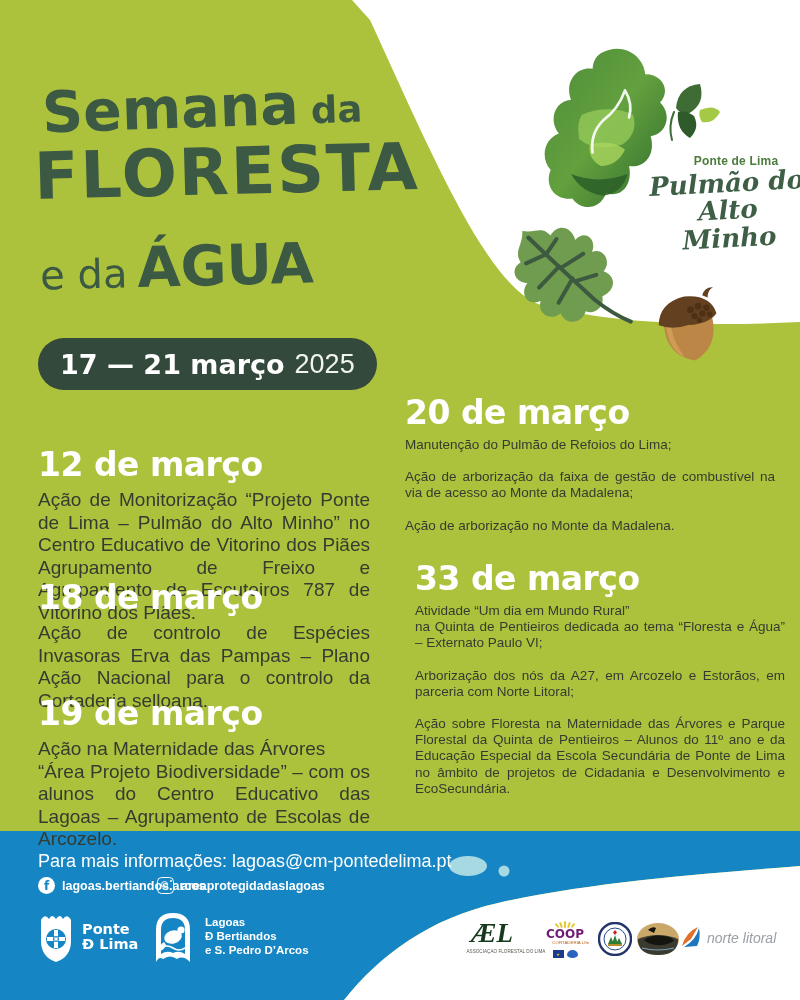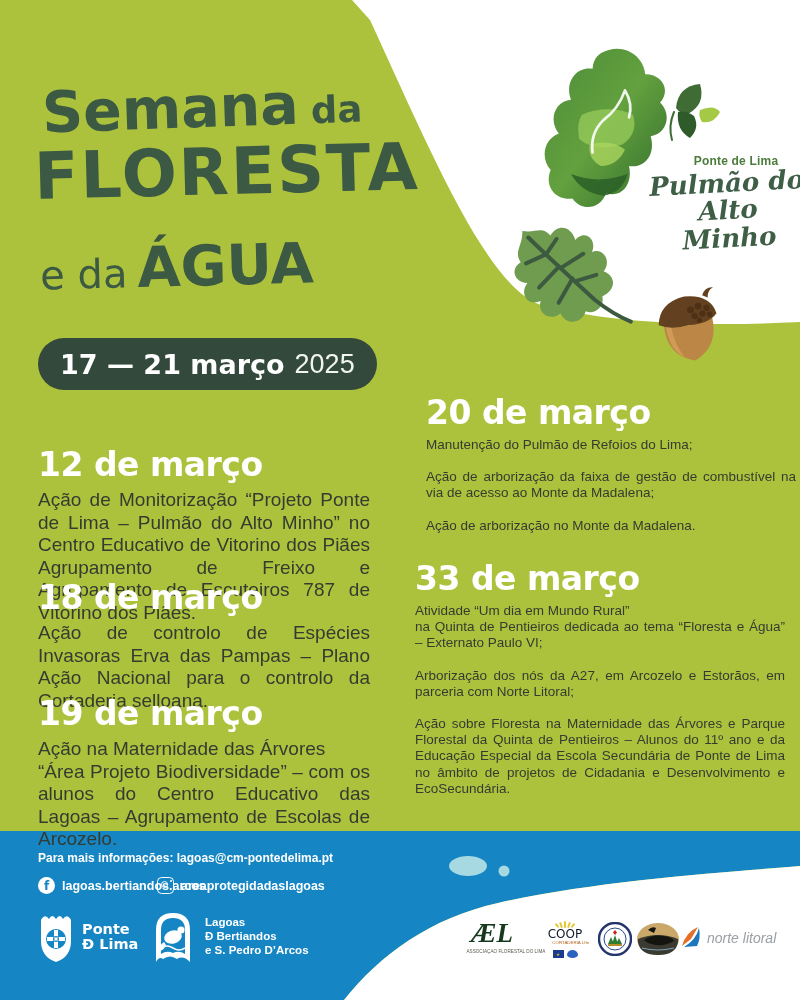--- a/index.html
+++ b/index.html
@@ -36,21 +36,21 @@
   
   .sec{position:absolute;}
   .sec h2{margin:0 0 8px 0;color:#ffffff;font-size:33px;line-height:1;font-weight:800;
           font-family:"DejaVu Sans",sans-serif;letter-spacing:-.5px;}
   .sec p{margin:0 0 18px 0;color:#343c31;font-size:19px;line-height:1.19;text-align:justify;}
   .sec.r p{font-size:13.5px;line-height:1.2;margin-bottom:16px;}
   .sec p.tight{margin-bottom:0;text-align:left;}
   .sec p.last{margin-bottom:0;}
 
   
-  .f-info{position:absolute;left:38px;top:851px;color:#fff;font-size:12px;font-weight:700;}
+  .f-info{position:absolute;left:38px;top:851px;color:#fff;font-size:18px;font-weight:400;}
   .f-social{position:absolute;top:877px;display:flex;align-items:center;gap:7px;color:#fff;}
   .f-social .label{font-size:12.5px;font-weight:bold;}
   .fb-icon{width:17px;height:17px;border-radius:50%;background:#fff;display:flex;align-items:center;
            justify-content:center;}
   .fb-icon::after{content:"f";color:#1585c4;font-weight:bold;font-size:12px;font-family:"DejaVu Sans",sans-serif;}
   .ig-icon{width:15px;height:15px;border:1.8px solid #fff;border-radius:4.5px;position:relative;}
   .ig-icon::after{content:"";position:absolute;left:3.2px;top:3.2px;width:5px;height:5px;border:1.6px solid #fff;border-radius:50%;}
   .ig-icon::before{content:"";position:absolute;right:1.5px;top:1.5px;width:2px;height:2px;background:#fff;border-radius:50%;}
 
   .muni-logo{position:absolute;left:37px;top:911px;display:flex;gap:7px;align-items:center;justify-content:center;}
@@ -63,21 +63,21 @@
   .afl-mark{font-family:"Liberation Serif",serif;font-style:italic;font-weight:bold;font-size:27px;
             color:#16391d;line-height:1;}
   .afl-cap{font-size:8px;color:#5a5a52;white-space:nowrap;transform:scale(.58);transform-origin:center top;margin-top:2px;}
   .coop{position:absolute;left:102px;top:0px;width:46px;text-align:center;}
   .coop-rays{height:10px;display:flex;justify-content:center;gap:2px;align-items:flex-end;}
   .coop-rays i{display:block;width:2px;height:7px;background:#e6c832;border-radius:1px;}
   .coop-rays i:nth-child(1){transform:rotate(-40deg);height:5px;}
   .coop-rays i:nth-child(2){transform:rotate(-20deg);height:6px;}
   .coop-rays i:nth-child(4){transform:rotate(20deg);height:6px;}
   .coop-rays i:nth-child(5){transform:rotate(40deg);height:5px;}
-  .coop-name{color:#0f172a;font-weight:400;font-size:12px;line-height:1;font-family:"DejaVu Sans",sans-serif;}
+  .coop-name{color:#701a75;font-weight:700;font-size:12px;line-height:1;font-family:"DejaVu Sans",sans-serif;}
   .coop-sub{font-size:8px;color:#b5651d;white-space:nowrap;transform:scale(.55);transform-origin:center top;}
   .coop-flags{display:flex;gap:3px;justify-content:center;margin-top:1px;}
   .eu-flag{width:11px;height:8px;background:#1a3b8f;display:flex;align-items:center;justify-content:center;}
   .eu-flag::after{content:"★";color:#ffd617;font-size:4px;}
   .life-flag{width:11px;height:8px;background:#2b63c0;border-radius:50% 50% 50% 50%/60% 60% 40% 40%;}
   .crest{position:absolute;left:158px;top:4px;}
   .ovallogo{position:absolute;left:196px;top:4px;}
   .norte{position:absolute;left:240px;top:8px;display:flex;align-items:center;gap:5px;}
   .norte-text{font-style:italic;color:#9aa0a6;font-size:14px;font-weight:500;}
 </style>
@@ -175,21 +175,21 @@
   <div class="sec" style="left:38px;top:581px;width:332px;">
     <h2>18 de março</h2>
     <p class="last">Ação de controlo de Espécies Invasoras Erva das Pampas – Plano Ação Nacional para o controlo da Cortaderia selloana.</p>
   </div>
   <div class="sec" style="left:38px;top:697px;width:332px;">
     <h2>19 de março</h2>
     <p class="tight">Ação na Maternidade das Árvores</p>
     <p class="last">“Área Projeto Biodiversidade” – com os alunos do Centro Educativo das Lagoas – Agrupamento de Escolas de Arcozelo.</p>
   </div>
 
-  <div class="sec r" style="left:426px;top:396px;width:370px;">
+  <div class="sec r" style="left:405px;top:396px;width:370px;">
     <h2>20 de março</h2>
     <p>Manutenção do Pulmão de Refoios do Lima;</p>
     <p>Ação de arborização da faixa de gestão de combustível na via de acesso ao Monte da Madalena;</p>
     <p class="last">Ação de arborização no Monte da Madalena.</p>
   </div>
   <div class="sec r" style="left:415px;top:562px;width:370px;">
     <h2>33 de março</h2>
     <p class="tight">Atividade “Um dia em Mundo Rural”</p>
     <p>na Quinta de Pentieiros dedicada ao tema “Floresta e Água” – Externato Paulo VI;</p>
     <p>Arborização dos nós da A27, em Arcozelo e Estorãos, em parceria com Norte Litoral;</p>

